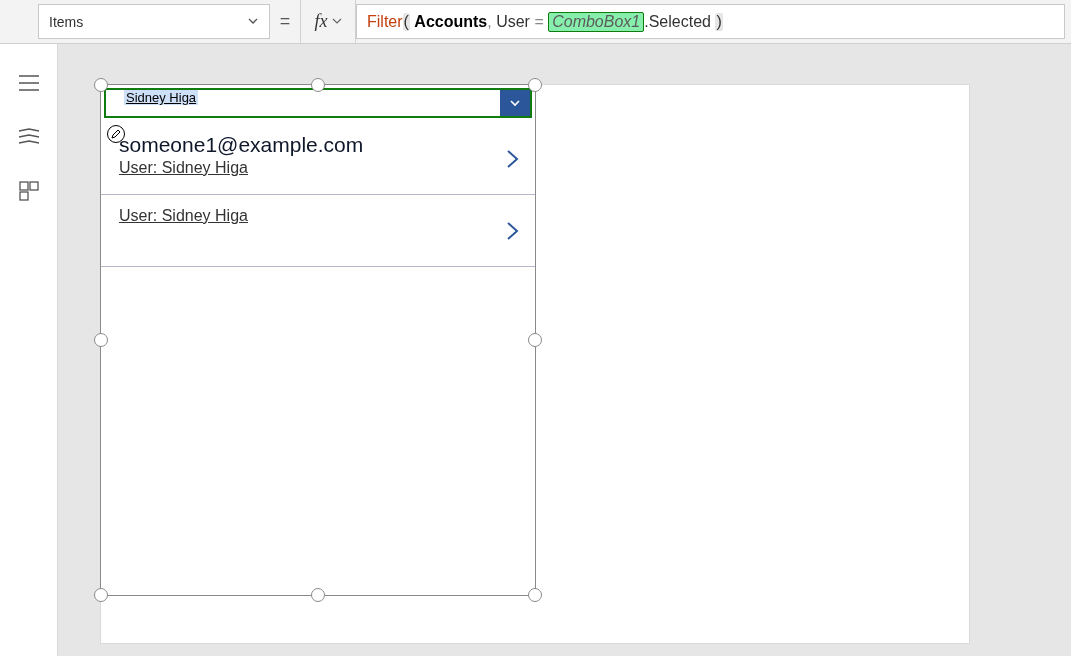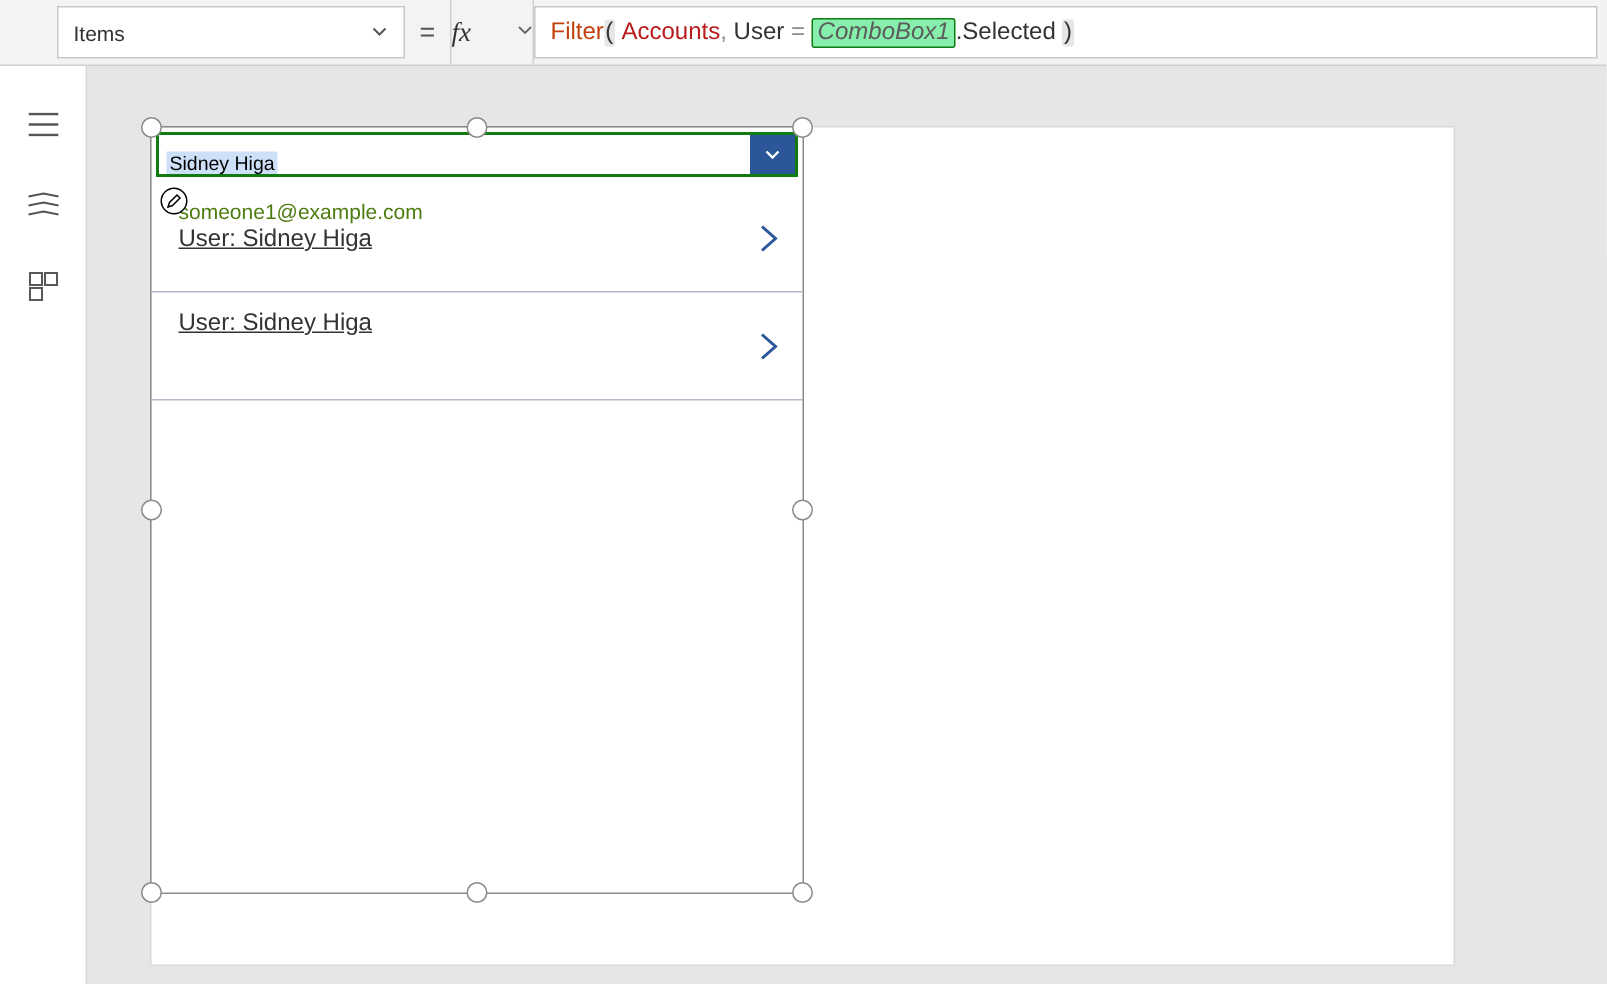--- a/index.html
+++ b/index.html
@@ -10,32 +10,32 @@
     display: flex; align-items: stretch; height: 44px; background: #f3f3f3;
     border-bottom: 1px solid #d0d0d0;
   }
   .prop-select {
     width: 232px; margin: 4px 0 4px 38px; background: #fff; border: 1px solid #c8c8c8;
     display: flex; align-items: center; justify-content: space-between; padding: 0 10px;
     font-size: 14px; color: #323130; gap: 19px;
   }
   .prop-select .chev { color: #555; }
   .equals { width: 30px; display:flex; align-items:center; justify-content:center; font-size:18px; color:#555; }
-  .fx-box { width: 56px; display:flex; align-items:center; justify-content:space-between; gap:4px; border-left:1px solid #d0d0d0; border-right:1px solid #d0d0d0;}
+  .fx-box { width: 56px; display:flex; align-items:center; justify-content:center; gap:4px; border-left:1px solid #d0d0d0; border-right:1px solid #d0d0d0;}
   .fx-it { font-family: "Times New Roman", serif; font-style: italic; font-size: 18px; color:#333; }
   .fx-chev { font-size:11px; color:#666; }
   .formula-input {
     flex:1; background:#fff; margin:4px 6px 4px 0; border:1px solid #c8c8c8;
     display:flex; align-items:center; padding:0 10px;
     font-family: Consolas, "Courier New", monospace; font-size:16px; color:#333; gap:0;
     white-space: pre;
   }
   .tok-func { color:#c2410c; }
   .tok-paren { background:#e6e6e6; border-radius:2px; padding:0 1px; color:#333; }
-  .tok-id   { color:#b91c1c; }
+  .tok-id   { color:#000000;font-weight:bold; }
   .tok-op   { color:#8a8a8a; }
   .tok-ref  { color:#5c5c5c; font-style: italic; background:#86efac; border:1px solid #107c10; border-radius:2px; padding:0 3px; }
   .tok-prop { color:#333; }
 
   
   .left-rail {
     position:absolute; left:0; top:44px; bottom:0; width:58px; background:#fff;
     border-right:1px solid #d9d9d9; display:flex; flex-direction:column; align-items:center;
     gap:32px; padding-top:28px; color:#555;
   }
@@ -58,31 +58,31 @@
   }
   .h-tl{left:-7px; top:-7px;} .h-tm{left:calc(50% - 7px); top:-7px;} .h-tr{right:-7px; top:-7px;}
   .h-ml{left:-7px; top:calc(50% - 7px);} .h-mr{right:-7px; top:calc(50% - 7px);}
   .h-bl{left:-7px; bottom:-7px;} .h-bm{left:calc(50% - 7px); bottom:-7px;} .h-br{right:-7px; bottom:-7px;}
 
   
   .combo {
     position:absolute; left:3px; top:3px; right:3px; height:30px;
     border:2px solid #107c10; display:flex; align-items:stretch; background:#fff;
   }
-  .combo-text { flex:1; display:flex; align-items:flex-end; padding:0 5px; font-size:13px; }
+  .combo-text { flex:1; display:flex; align-items:flex-start; padding:0 18px; font-size:13px;text-decoration:underline; }
   .combo-text span { background:#cde0f7; padding:0 2px; }
   .combo-btn { width:30px; background:#2b579a; display:flex; align-items:center; justify-content:center; }
   .combo-btn svg { stroke:#fff; }
 
   .list { position:absolute; left:0; top:38px; right:0; }
   .row {
     height:72px; border-bottom:1px solid #b6b9c9; padding:10px 14px 0 18px;
     display:flex; align-items:flex-start; justify-content:space-between;
   }
-  .row-text .email { font-size:14px; color:#4d7c0f; }
+  .row-text .email { font-size:21px; color:#0f172a; }
   .row-text .sub { font-size:16px; color:#333; margin-top:2px;text-decoration:underline; }
   .chevlg { margin-top:14px; }
   .edit-badge {
     position:absolute; left:6px; top:40px; width:18px; height:18px; border:1.5px solid #000; border-radius:50%;
     display:flex; align-items:center; justify-content:center; background:#fff; z-index:5;
   }
 </style>
 </head>
 <body>
 

